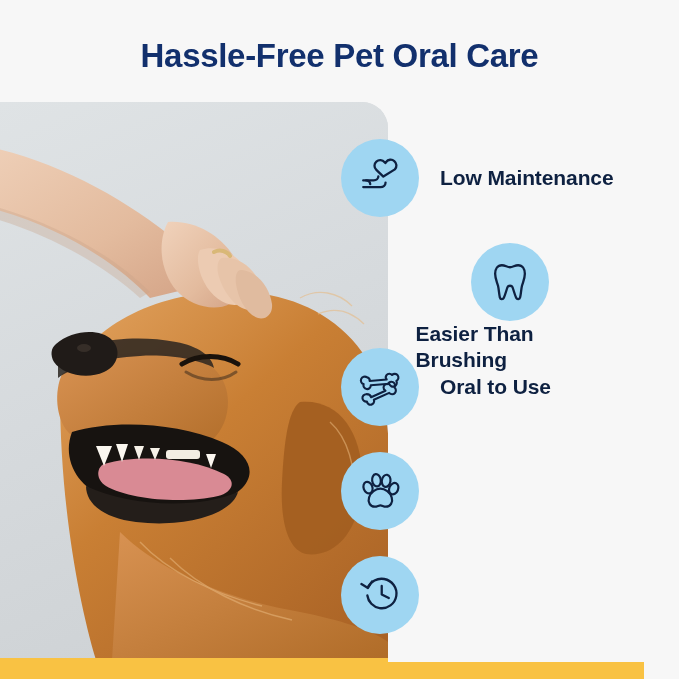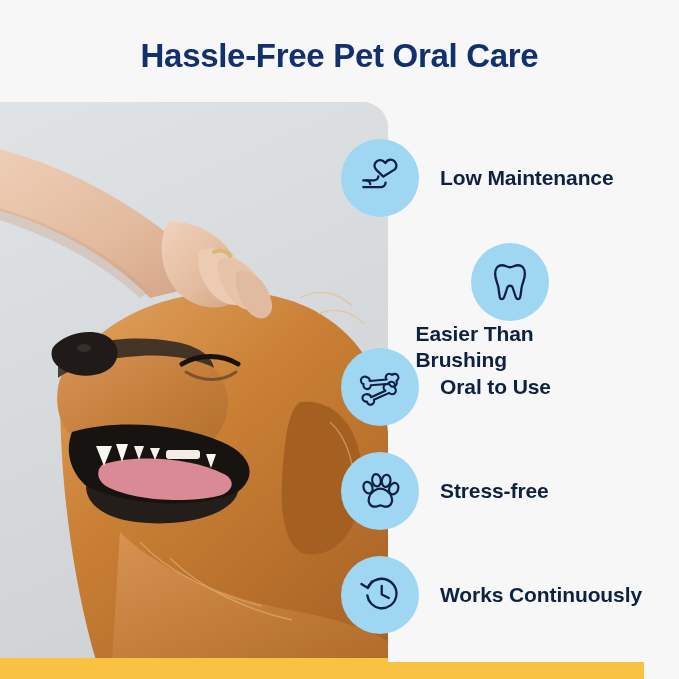--- a/index.html
+++ b/index.html
@@ -279,33 +279,31 @@
         <svg viewBox="0 0 48 48" fill="none" stroke="#0e2141" stroke-width="2.3" stroke-linecap="round" stroke-linejoin="round">
           <ellipse cx="11.5" cy="20.5" rx="4.6" ry="6.2" transform="rotate(-20 11.5 20.5)"></ellipse>
           <ellipse cx="20.3" cy="12.8" rx="4.5" ry="6.4" transform="rotate(-8 20.3 12.8)"></ellipse>
           <ellipse cx="30.4" cy="13.4" rx="4.5" ry="6.4" transform="rotate(10 30.4 13.4)"></ellipse>
           <ellipse cx="38.3" cy="21.6" rx="4.6" ry="6.2" transform="rotate(24 38.3 21.6)"></ellipse>
           <path d="M24.4 21.6 C29.4 21.6 34.6 25.6 36.2 30.6 C37.8 35.6 34.9 40.4 30.2 40.4
                    C27.6 40.4 26.2 39 24.4 39 C22.6 39 21.1 40.4 18.5 40.4
                    C13.8 40.4 11 35.6 12.6 30.6 C14.2 25.6 19.4 21.6 24.4 21.6 Z"></path>
         </svg>
       </div>
-      <div class="feature-label">Stress-free</div>
     </div>
 
     <div class="feature-row r4">
       <div class="icon-circle">
         <svg viewBox="0 0 48 48" fill="none" stroke="#0e2141" stroke-width="2.4" stroke-linecap="round" stroke-linejoin="round">
           <path d="M11.2 16.2 C14.2 9.8 21.3 6 28.4 7.3 C36.7 8.8 42.3 16.6 41 24.9
                    C39.7 33.2 31.9 38.9 23.6 37.6 C16.8 36.5 11.7 31.1 10.8 24.5"></path>
           <polyline points="4.6,12.6 11.4,16.7 15.6,9.9"></polyline>
           <polyline points="25.8,14.5 25.8,23.4 33.2,27.2"></polyline>
         </svg>
       </div>
-      <div class="feature-label">Works Continuously</div>
     </div>
 
   </div>
 
   <div class="bottom-bar-inset"></div>
   <div class="bottom-bar"></div>
 
 </div>
 
 </body></html>

